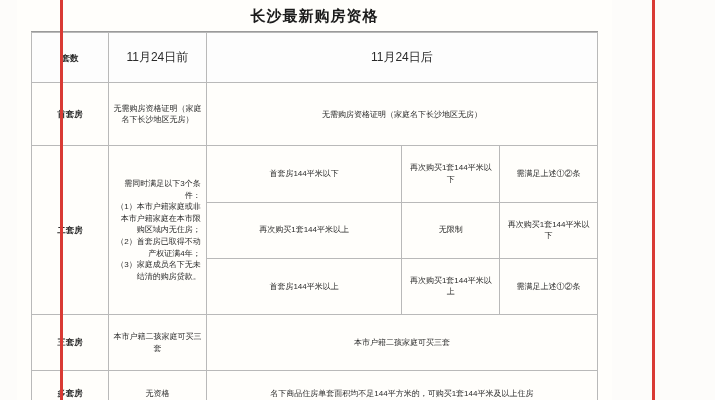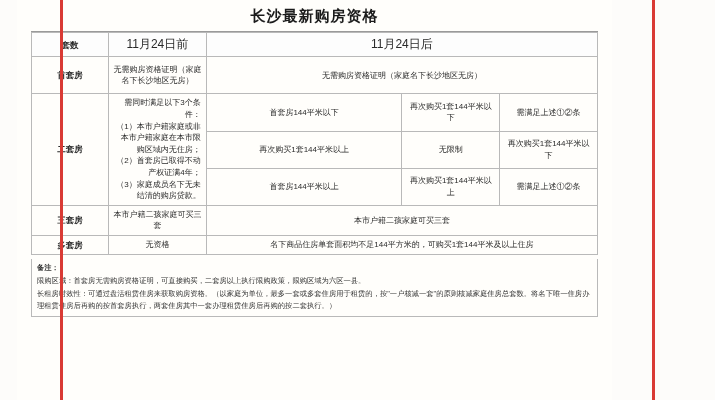--- a/index.html
+++ b/index.html
@@ -43,21 +43,21 @@
   }
   table.qual {
     width: 100%;
     border-collapse: collapse;
     table-layout: fixed;
     font-size: 8px;
     color: #2a2a2a;
   }
   table.qual td {
     border: 1px solid #b9b9b9;
-    padding: 3px 4px;
+    padding: 16px 4px;
     text-align: center;
     vertical-align: middle;
     line-height: 1.45;
     word-break: break-all;
   }
   td.hd {
     font-weight: normal;
     font-size: 12px;
     background: #fdfdfd;
   }

